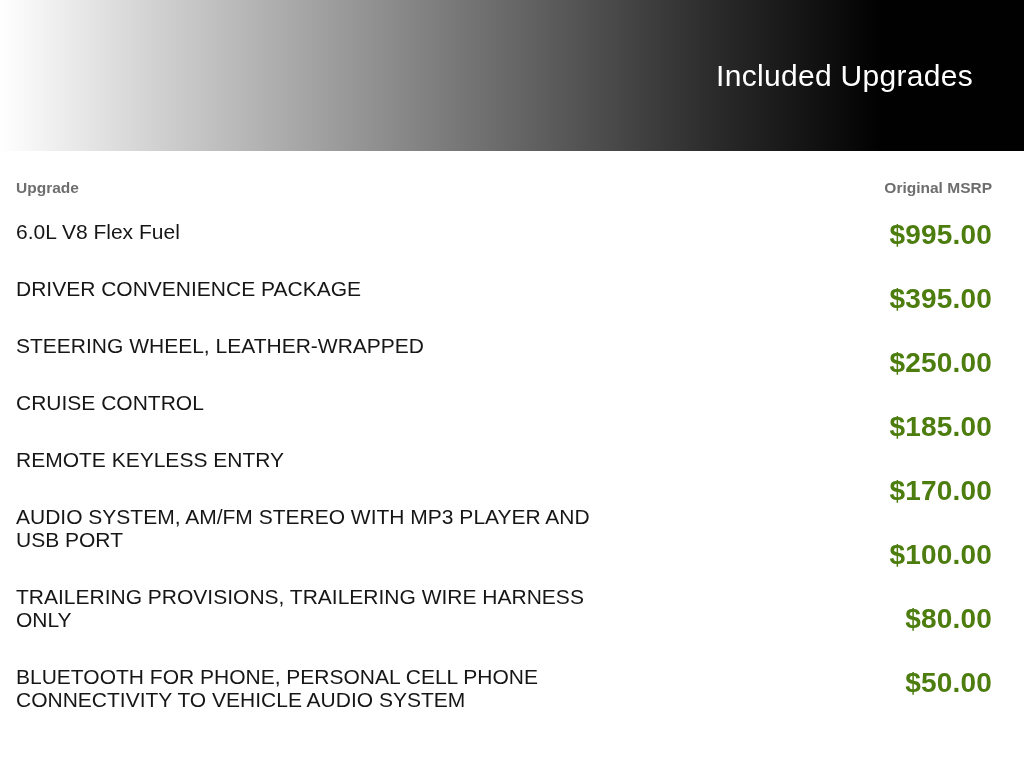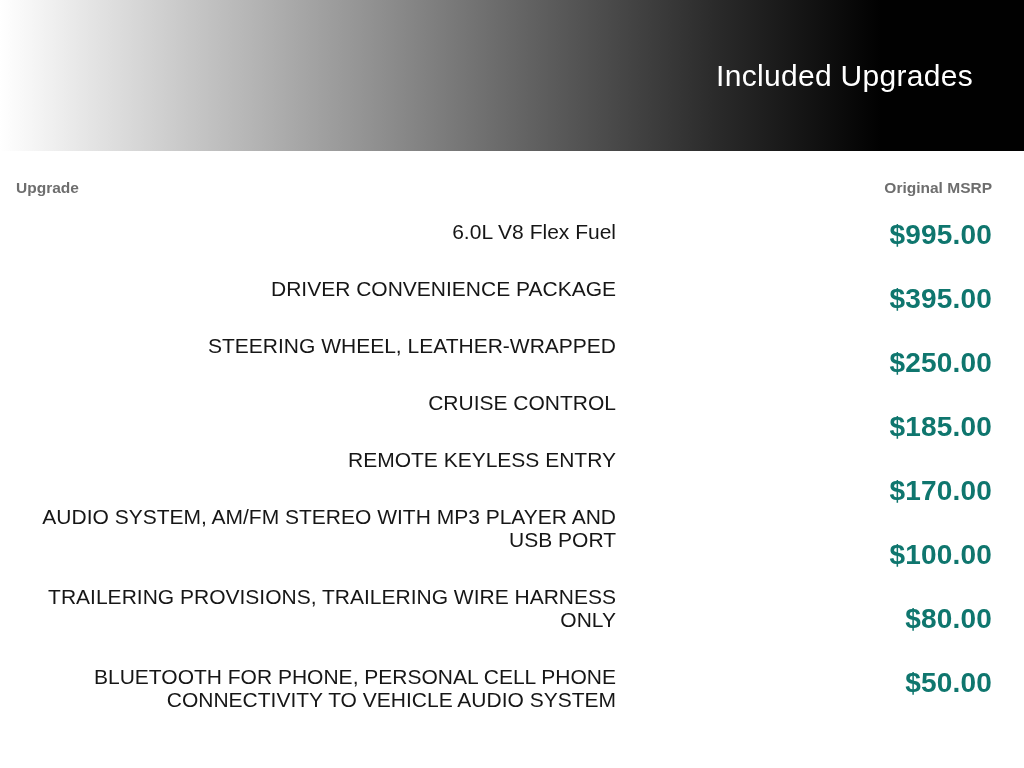--- a/index.html
+++ b/index.html
@@ -41,41 +41,40 @@
     font-weight: bold;
   }
   .tbody {
     margin-top: 23px;
     display: flex;
     align-items: flex-start;
   }
   .names-col {
     width: 600px;
     flex: 0 0 600px;
-    text-align: right;
   }
   .name-cell {
     font-size: 21px;
     line-height: 23px;
     color: #161616;
     margin-bottom: 34px;
   }
   .name-cell:last-child { margin-bottom: 0; }
   .prices-col {
     flex: 1 1 auto;
   }
   .price-slot {
     height: 64px;
     text-align: right;
   }
   .price-slot span {
     font-size: 28px;
     line-height: 30px;
     font-weight: 700;
-    color: #0f766e;
+    color: #4d7c0f;
     letter-spacing: 0.2px;
   }
   .disclaimer {
     margin-top: 2px;
     font-size: 12.5px;
     line-height: 15px;
     font-style: italic;
     color: #1f1f1f;
   }
 </style>

